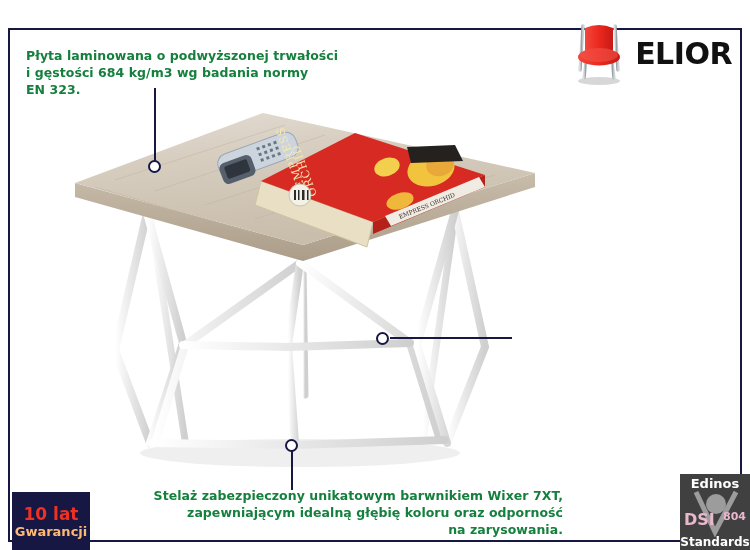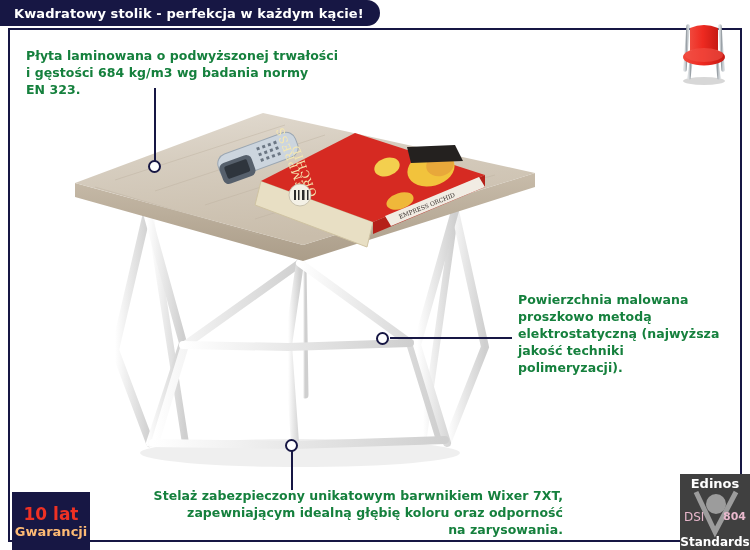--- a/index.html
+++ b/index.html
@@ -76,21 +76,21 @@
   .edinos{
     position:absolute;right:0;top:474px;width:70px;height:76px;
     background:#404040;
   }
   .edinos-top{
     position:absolute;top:2px;left:0;right:0;text-align:center;
     color:#ffffff;font-size:13px;font-weight:bold;
   }
   .edinos-dsi{
     position:absolute;left:4px;top:36px;color:#e9b8cd;
-    font-size:12px;font-weight:normal;
+    font-size:16px;font-weight:bold;
   }
   .edinos-num{
     position:absolute;right:4px;top:36px;color:#e9b8cd;
     font-size:11px;font-weight:bold;text-align:right;
   }
   .edinos-bottom{
     position:absolute;bottom:1px;left:0;right:0;text-align:center;
     color:#ffffff;font-size:12px;font-weight:bold;margin-top:12px;
   }
 
@@ -222,33 +222,25 @@
   <div class="leader" style="left:390px;top:337px;width:122px;height:1.6px;"></div>
   <div class="dot" style="left:376px;top:332px;"></div>
 
   <div class="leader" style="left:291px;top:450px;width:1.6px;height:40px;"></div>
   <div class="dot" style="left:285px;top:439px;"></div>
 
   <div class="callout" id="callout-top">Płyta laminowana o podwyższonej trwałości
 i gęstości 684 kg/m3 wg badania normy
 EN 323.</div>
 
-  <div class="callout" id="callout-right">Powierzchnia malowana
-proszkowo metodą
-elektrostatyczną (najwyższa
-jakość techniki
-polimeryzacji).</div>
 
   <div class="callout" id="callout-bottom">Stelaż zabezpieczony unikatowym barwnikiem Wixer 7XT,
 zapewniającym idealną głębię koloru oraz odporność
 na zarysowania.</div>
 
-  <div class="banner">
-    <span class="banner-title">Kwadratowy stolik - perfekcja w każdym kącie!</span>
-  </div>
 
   <div class="logo">
     <div class="chair">
       <svg width="56" height="66" viewBox="0 0 56 66">
         <defs>
           <linearGradient id="redG" x1="0" y1="0" x2="1" y2="0">
             <stop offset="0%" stop-color="#f0483c"></stop>
             <stop offset="45%" stop-color="#ee2a21"></stop>
             <stop offset="100%" stop-color="#c71a14"></stop>
           </linearGradient>
@@ -265,20 +257,21 @@
 
         <path d="M16 34 L13 58" stroke="url(#chromeG)" stroke-width="3.2" fill="none" stroke-linecap="round"></path>
         <path d="M40 34 L43 58" stroke="url(#chromeG)" stroke-width="3.2" fill="none" stroke-linecap="round"></path>
 
         <path d="M14 8 Q28 2 42 8 L42 31 Q28 27 14 31 Z" fill="url(#redG)"></path>
 
         <ellipse cx="28" cy="37" rx="21" ry="8.5" fill="url(#redG)"></ellipse>
         <ellipse cx="28" cy="35" rx="19" ry="7" fill="#f3564a" opacity=".55"></ellipse>
       </svg>
     </div>
+    <span class="logo-word">ELIOR</span>
   </div>
 
   <div class="warranty">
     <span class="warranty-top">10 lat</span>
     <span class="warranty-bottom">Gwarancji</span>
   </div>
 
   <div class="edinos">
     <span class="edinos-top">Edinos</span>
     <svg width="70" height="66" viewBox="0 0 70 66" style="position:absolute;left:0;top:0;">

